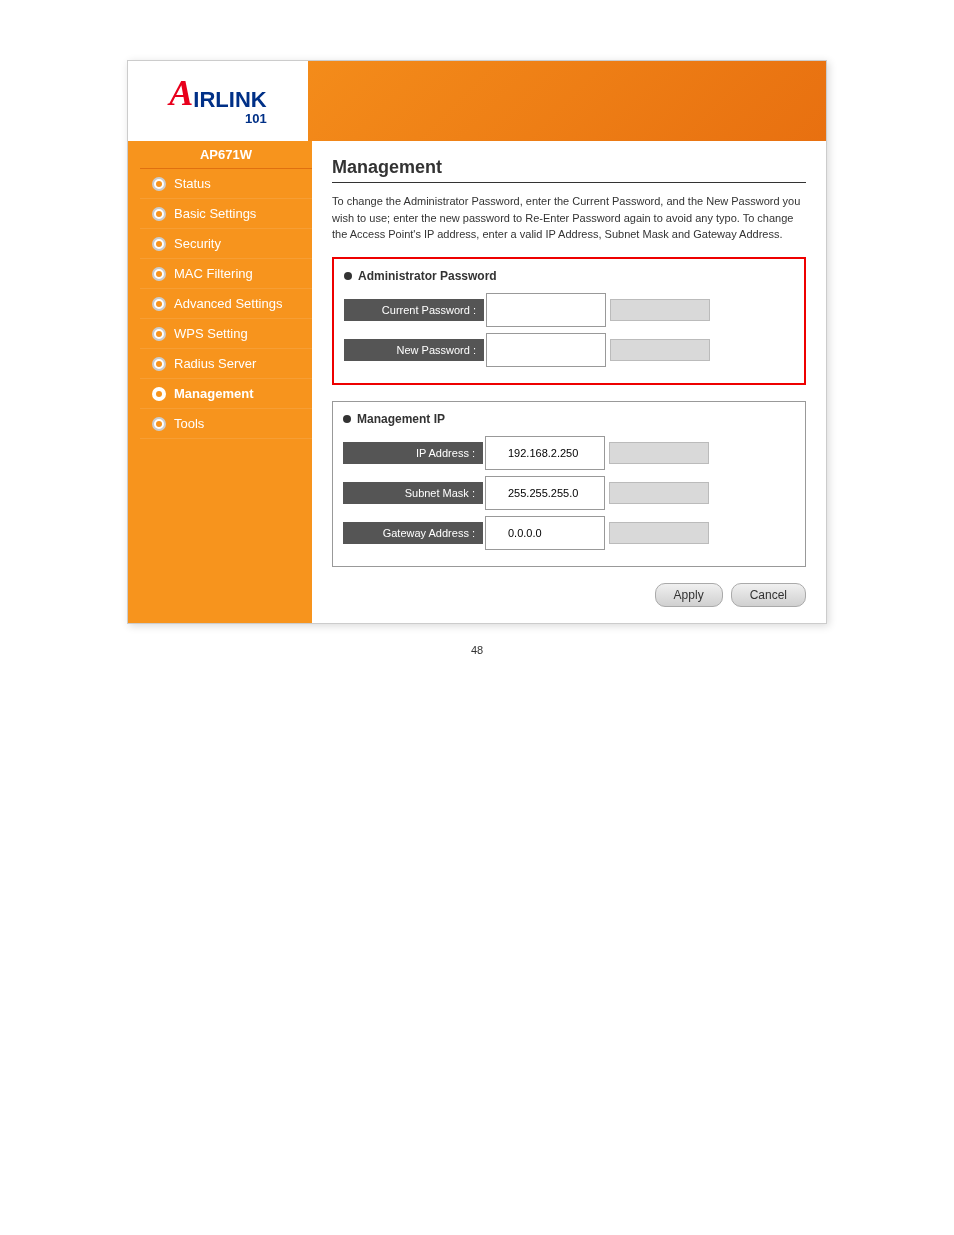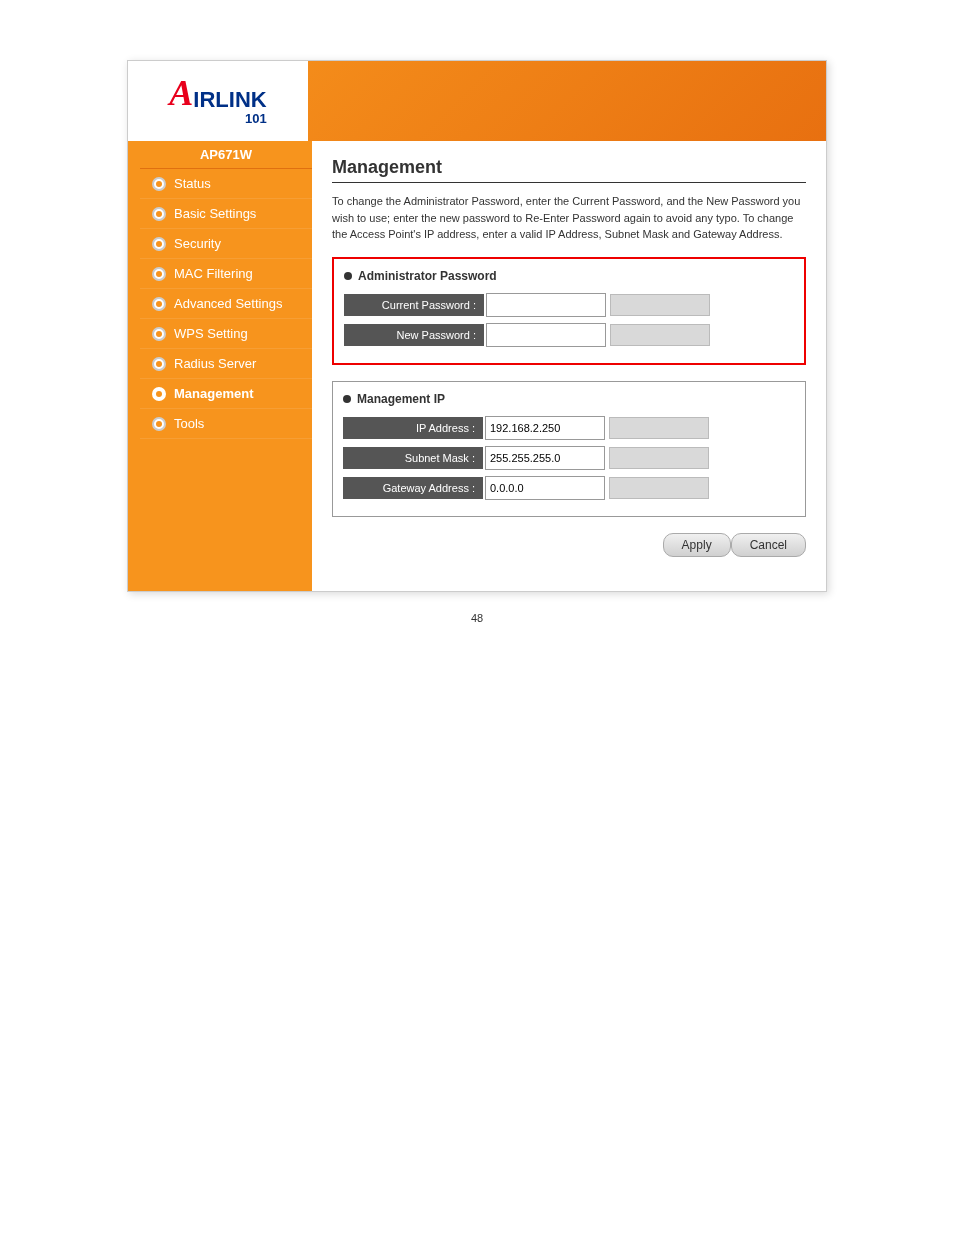--- a/index.html
+++ b/index.html
@@ -238,39 +238,40 @@
       flex-shrink: 0;
       height: 22px;
       display: flex;
       align-items: center;
       justify-content: flex-end;
     }
 
     .form-input {
       border: 1px solid #999;
       background: #fff;
-      height: 24px;
+      height: 34px;
       width: 120px;
       margin-left: 2px;
-      padding: 0 4px;
+      padding: 0 22px;
       font-size: 11px;
     }
 
     .form-input-gray {
       background: #d9d9d9;
       border: 1px solid #bbb;
       height: 22px;
       width: 100px;
       margin-left: 4px;
     }
 
     
     .button-row {
       display: flex;
       justify-content: flex-end;
+      gap: 8px;
       margin-top: 10px;
     }
 
     .btn {
       background: linear-gradient(to bottom, #f0f0f0, #d0d0d0);
       border: 1px solid #aaa;
       border-radius: 10px;
       padding: 4px 18px;
       font-size: 12px;
       cursor: pointer;

